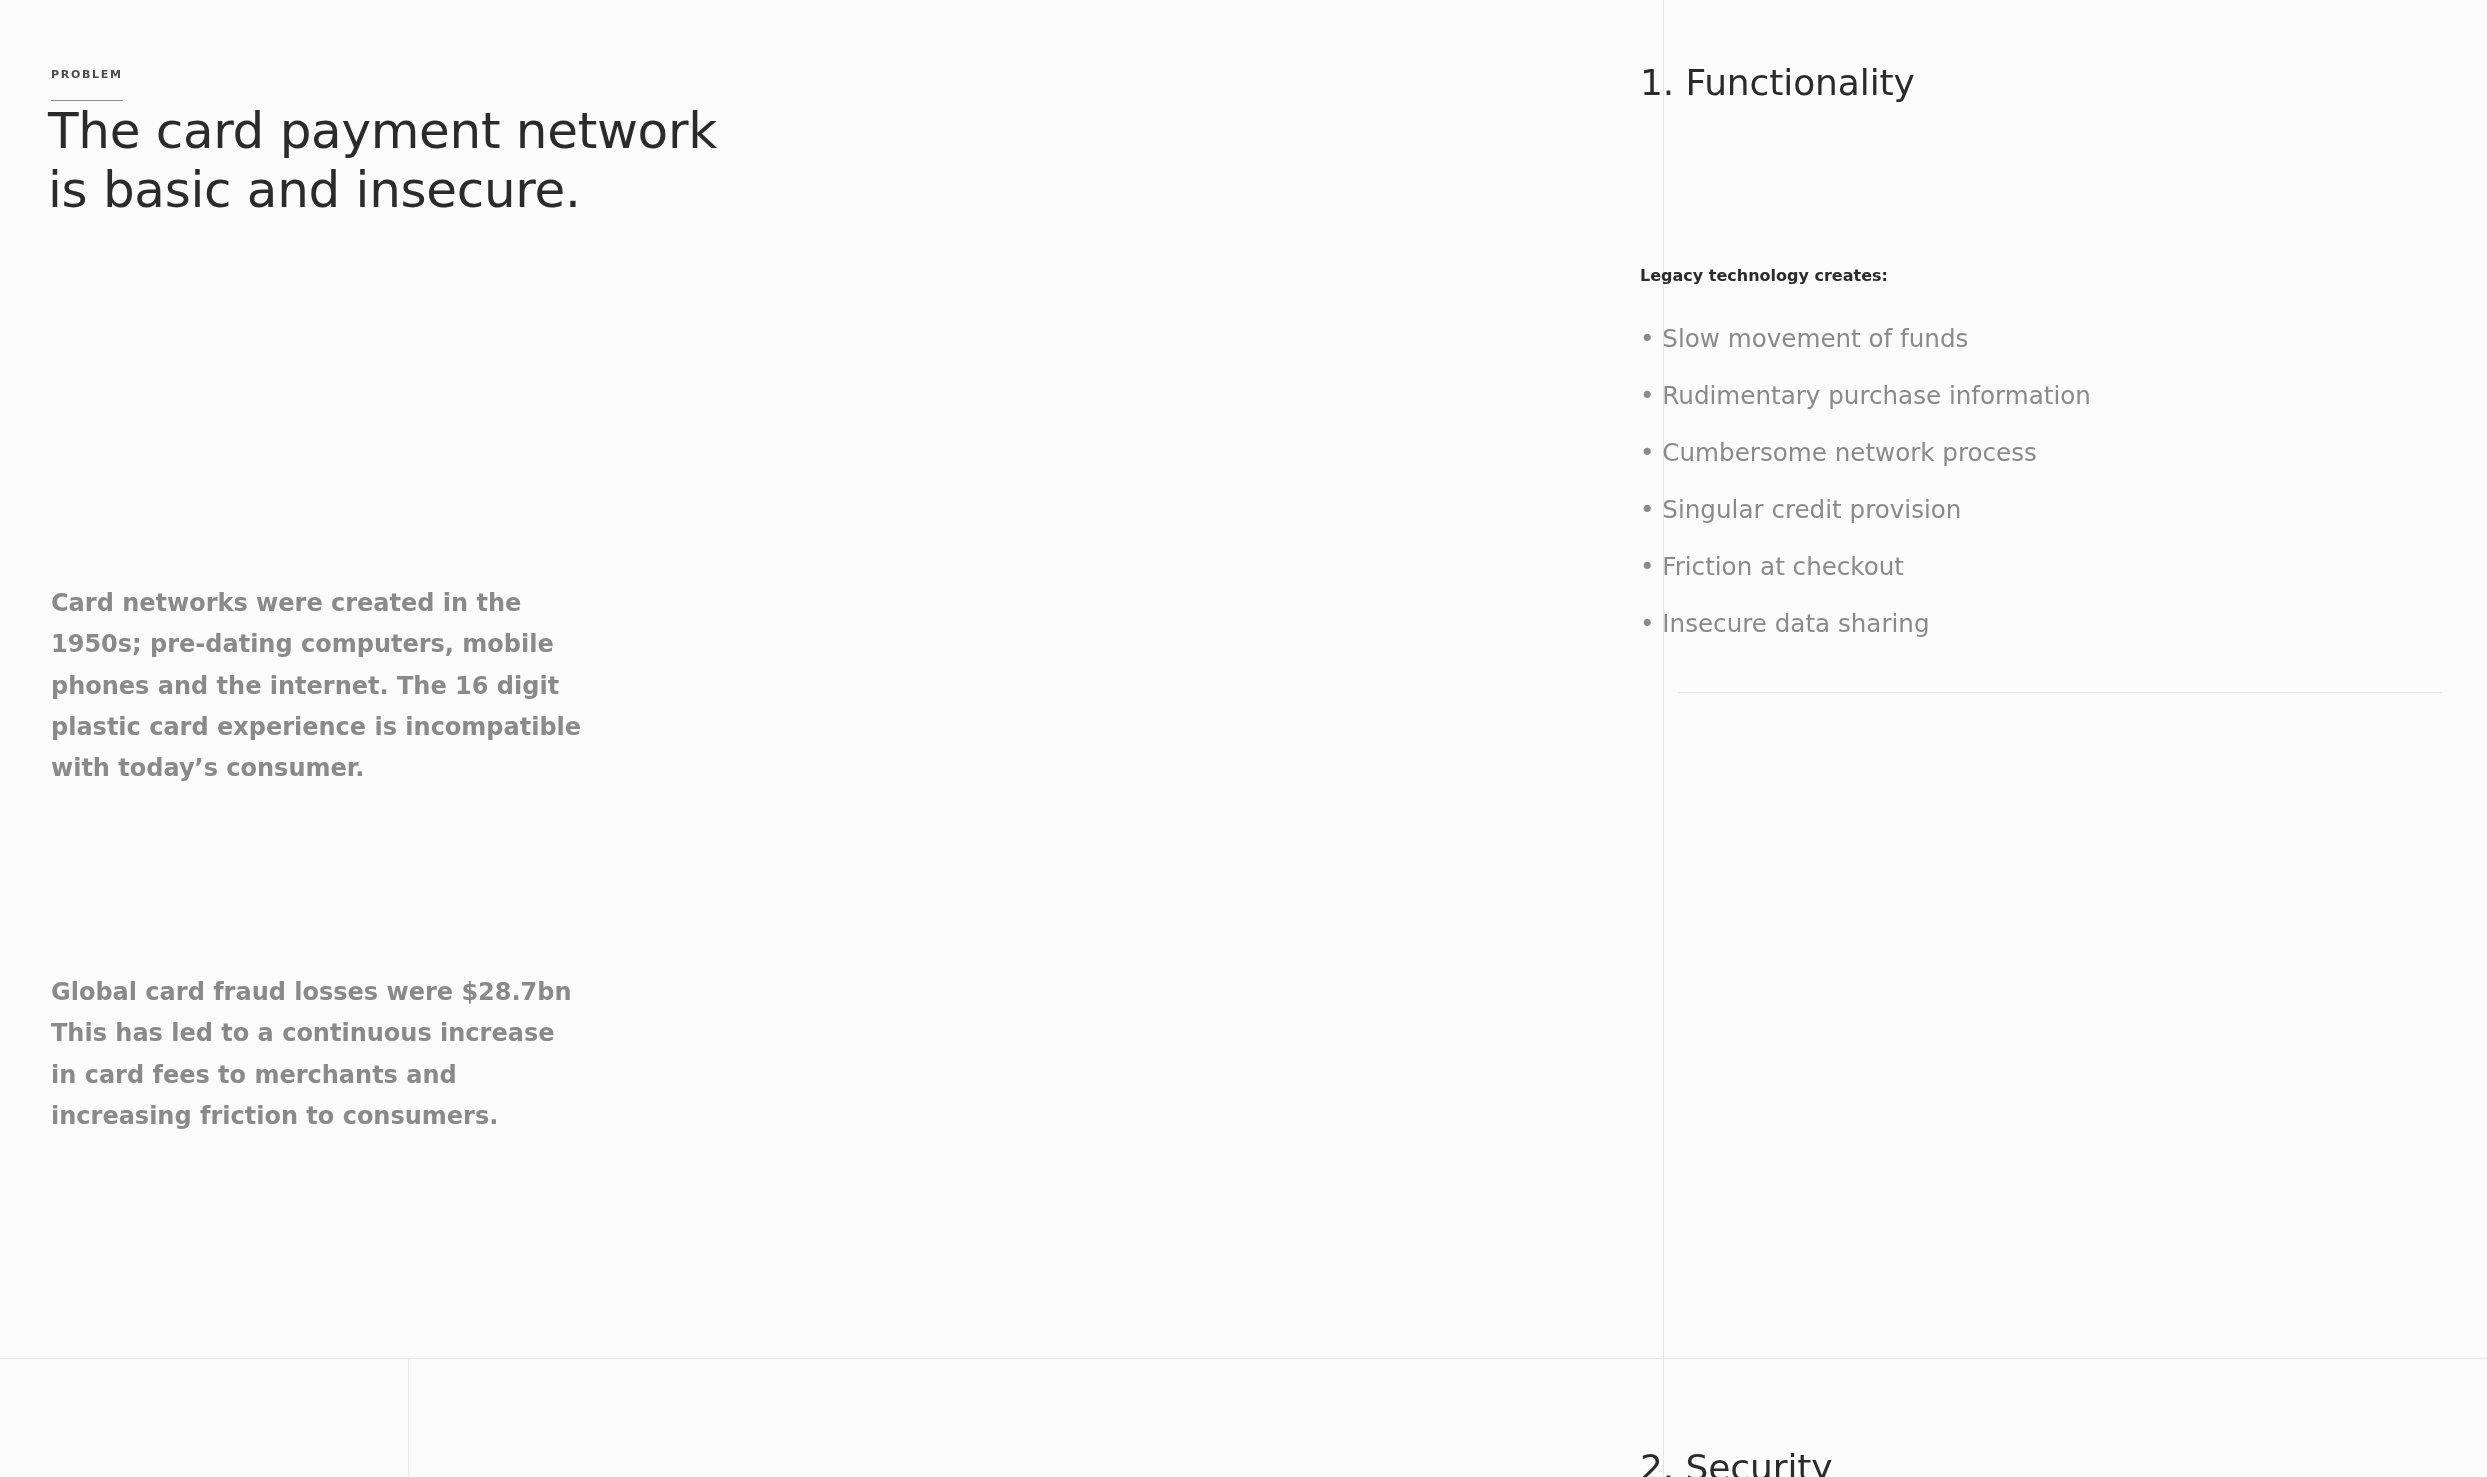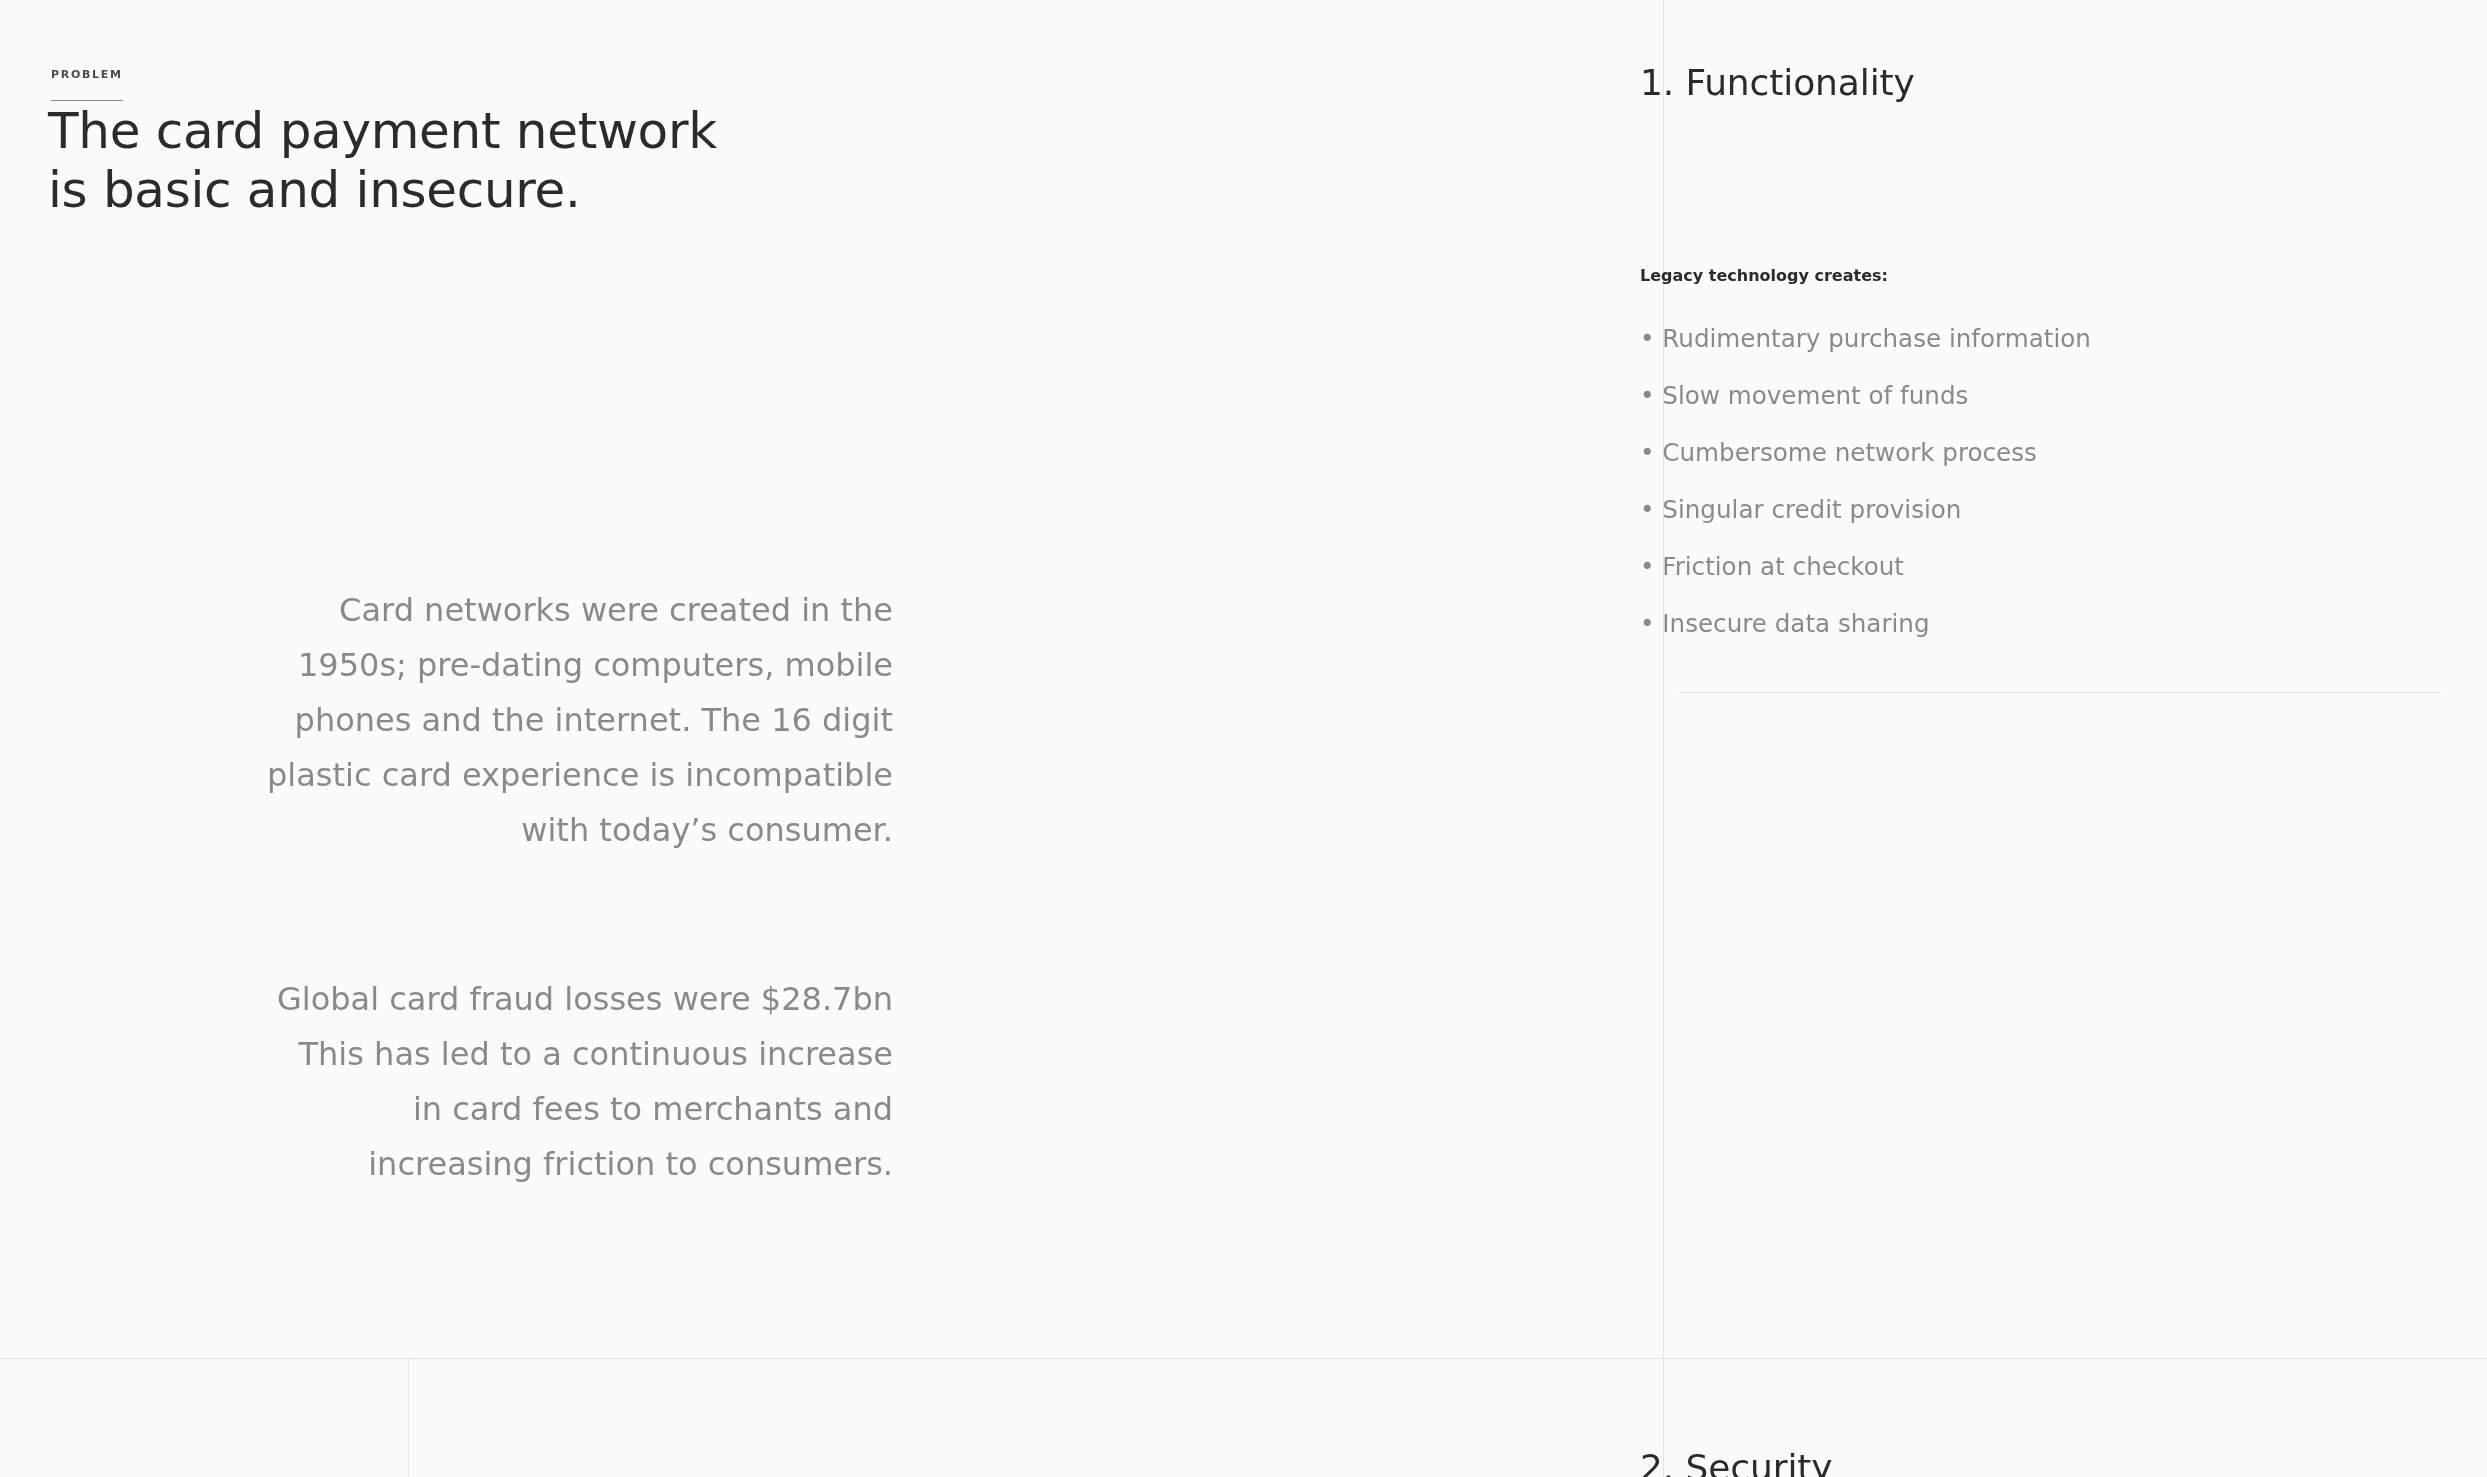--- a/index.html
+++ b/index.html
@@ -44,25 +44,24 @@
     font-weight: 400;
     color: #2b2b2b;
     letter-spacing: -0.3px;
   }
   .headline .line { display: block; }
 
   .body-block {
     position: absolute;
     left: 51px;
     width: 842px;
-    font-size: 32px;
+    font-size: 24px;
     line-height: 1.72;
     color: #8a8a8a;
-    font-weight: 400;
-    text-align: right;
+    font-weight: 700;
   }
   .body-block.p1 { top: 583px; }
   .body-block.p2 { top: 972px; }
   .body-block .line { display: block; }
 
   
   .v-divider {
     position: absolute;
     left: 1663px; top: 0;
     width: 0.6px; height: 1477px;
@@ -173,22 +172,22 @@
   <div class="v-divider"></div>
 
   <div class="right-col">
 
     <div class="panel panel-1">
       <div class="panel-title">1. Functionality</div>
       <div class="panel-lead">
         <span class="line">Legacy technology creates:</span>
       </div>
       <ul class="bullets">
+        <li>• Slow movement of funds</li>
         <li>• Rudimentary purchase information</li>
-        <li>• Slow movement of funds</li>
         <li>• Cumbersome network process</li>
         <li>• Singular credit provision</li>
         <li>• Friction at checkout</li>
         <li>• Insecure data sharing</li>
       </ul>
     </div>
 
     <div class="panel panel-2">
       <div class="panel-title">2. Security</div>
 

